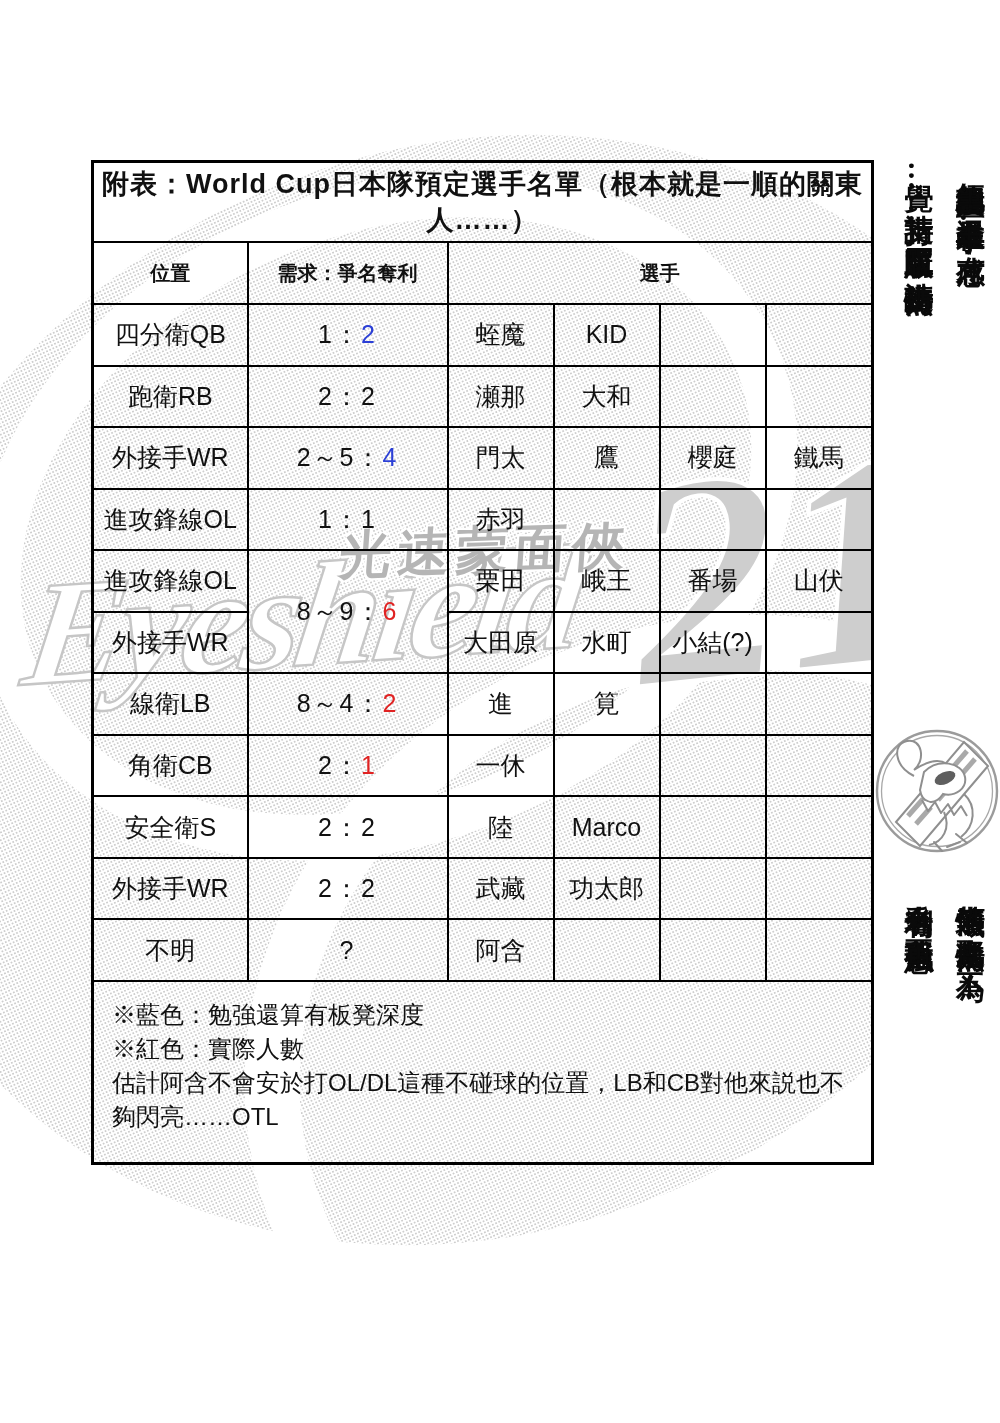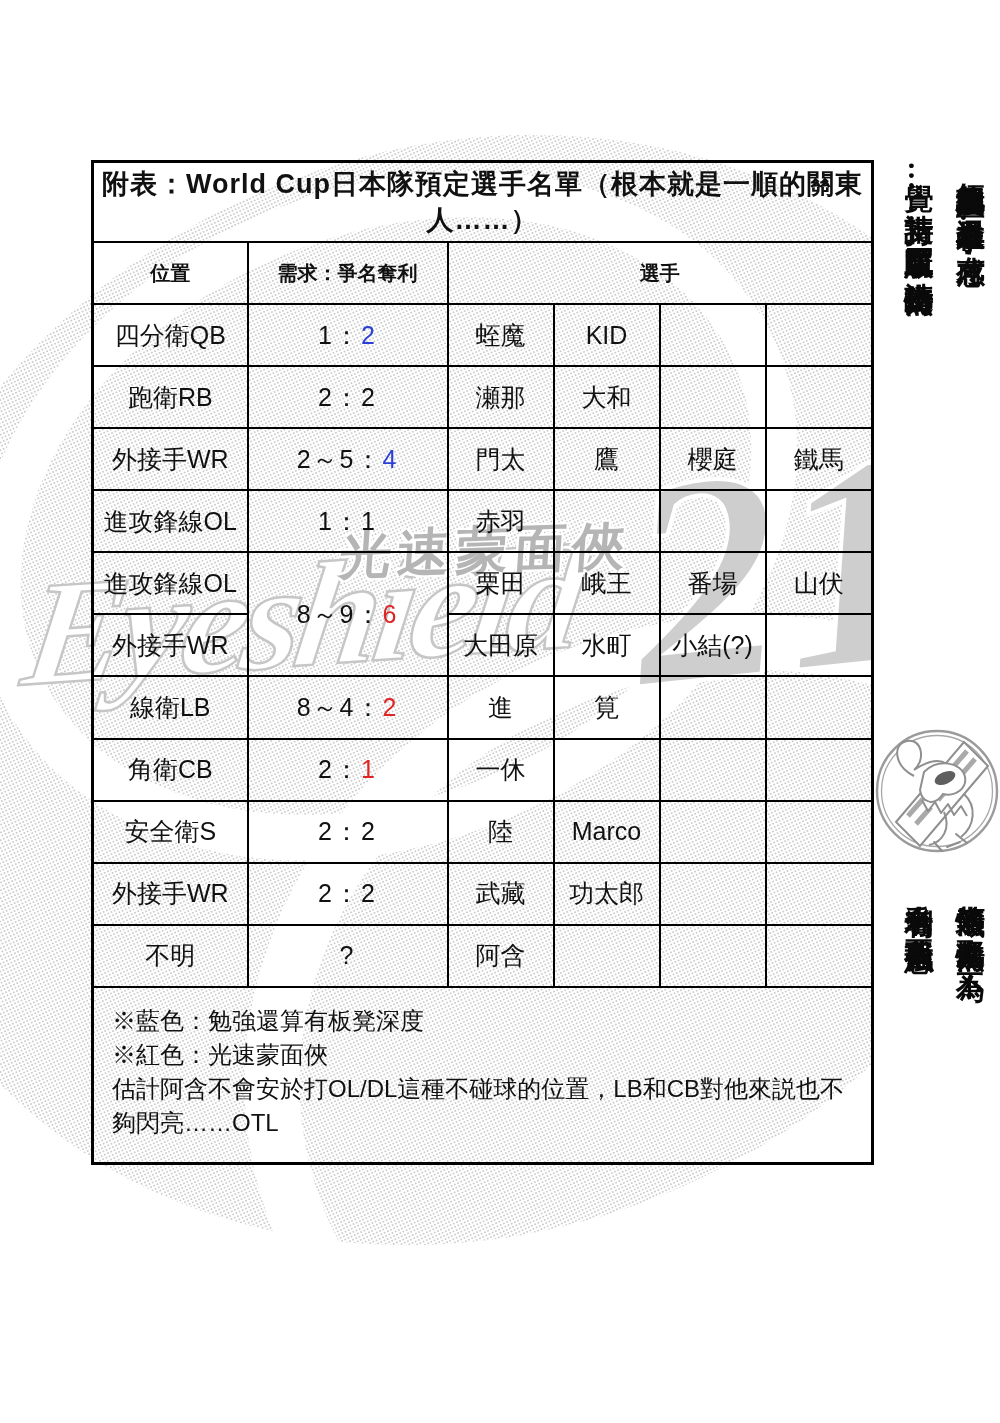--- a/index.html
+++ b/index.html
@@ -70,21 +70,21 @@
     font-size:25px;font-weight:500;
     padding:0 4px;overflow:hidden;
     background:transparent;
   }
   table.roster{border:3px solid #000;margin-left:16px;}
   tr.title-row td{height:78px;font-size:27px;font-weight:bold;letter-spacing:1px;}
   tr.header-row td{height:60px;font-size:20px;font-weight:600;}
   td.need-cell{letter-spacing:2px;border-radius:26px;}
   tr.notes-row td{
     height:152px;text-align:left;vertical-align:top;
-    padding:16px 16px 6px 18px;font-size:24px;line-height:1.42;
+    padding:16px 16px 12px 18px;font-size:24px;line-height:1.42;
   }
   
   .side-vertical{
     position:absolute;z-index:2;
     writing-mode:vertical-rl;
     font-family:"Liberation Serif", serif;
     font-weight:900;
     font-size:29px;letter-spacing:1px;line-height:1.78;
     color:#0a0a0a;
   }
@@ -210,21 +210,21 @@
         <td>不明</td>
         <td class="need-cell"><span>?</span></td>
         <td>阿含</td>
         <td></td>
         <td></td>
         <td></td>
       </tr>
       <tr class="notes-row">
         <td colspan="6">
           <div>※藍色：勉強還算有板凳深度</div>
-          <div>※紅色：光速蒙面俠</div>
+          <div>※紅色：實際人數</div>
           <div>估計阿含不會安於打OL/DL這種不碰球的位置，LB和CB對他來説也不夠閃亮……OTL</div>
         </td>
       </tr>
     </tbody>
 </table>
 
 <div class="emblem">
   <svg viewBox="0 0 128 152" width="128" height="152" xmlns="http://www.w3.org/2000/svg">
     <circle cx="63" cy="75" r="60" fill="none" stroke="#9b9b9b" stroke-width="2.4"></circle>
     <circle cx="63" cy="75" r="55.5" fill="none" stroke="#a8a8a8" stroke-width="1.3"></circle>

